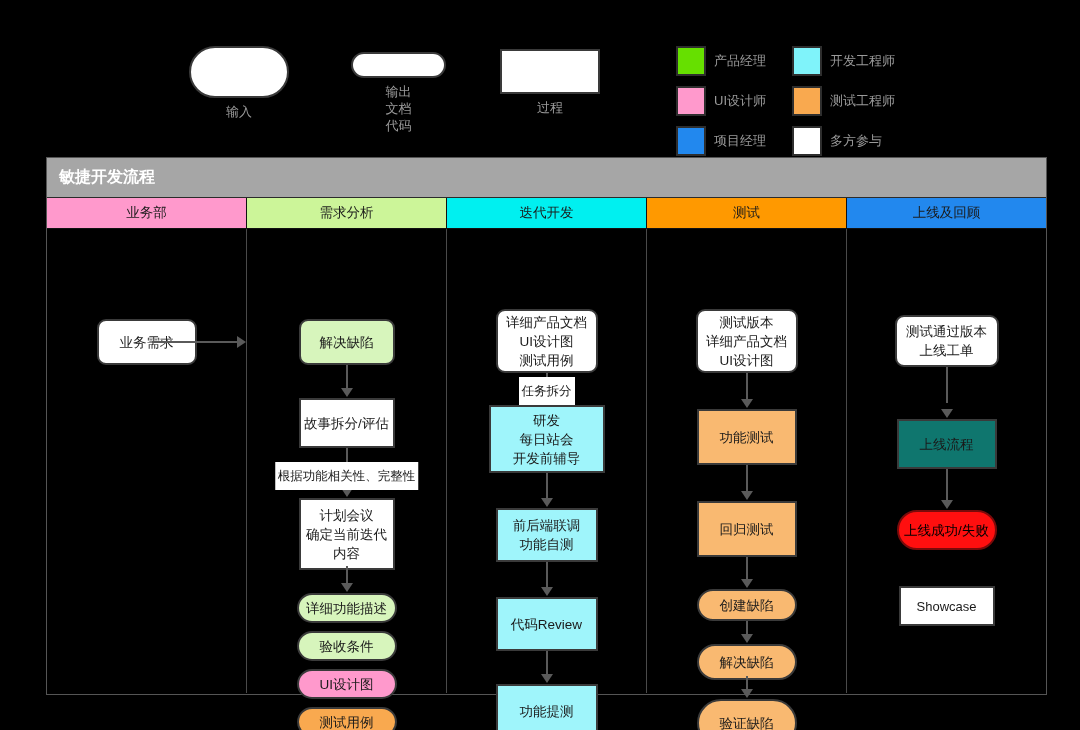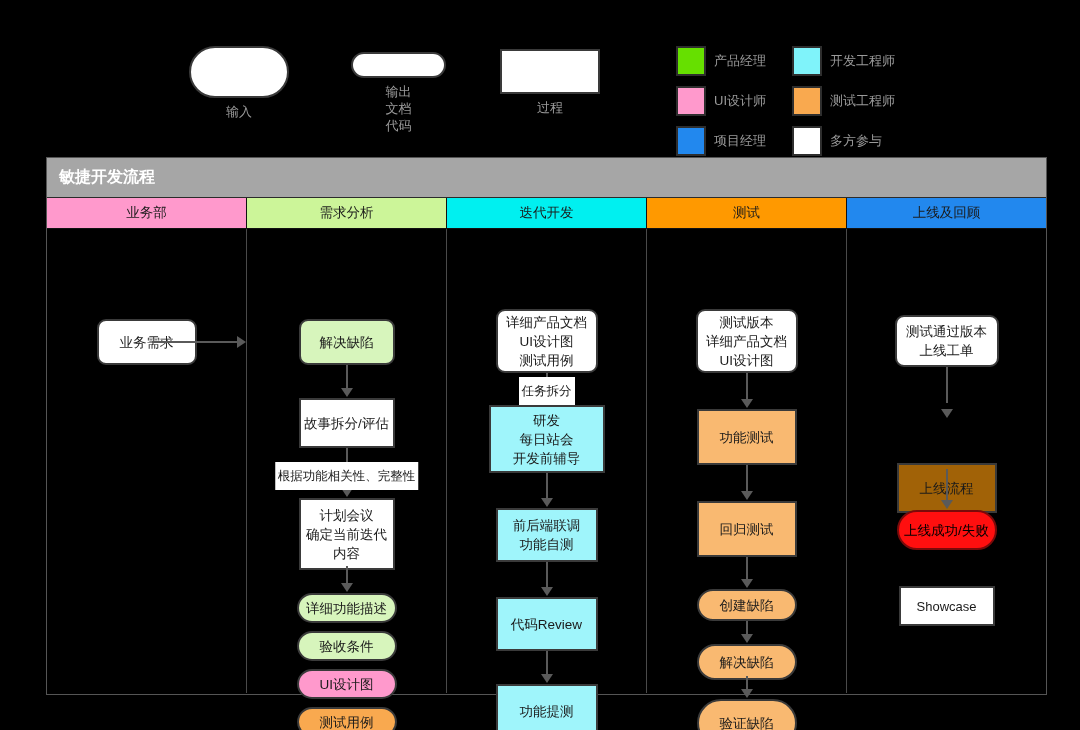--- a/index.html
+++ b/index.html
@@ -302,21 +302,21 @@
 
         <div class="node stadium" style="left:50%; top:470px; width:100px; height:48px; background:#f9b971;">验证缺陷</div>
       </div>
 
       <div class="lane-col">
         <div class="node rounded" style="left:50%; top:86px; width:104px; height:52px; background:#ffffff;">测试通过版本
 上线工单</div>
         <div class="conn" style="left:50%; top:138px; height:36px;"></div>
         <div class="arrowhead" style="left:50%; top:180px;"></div>
 
-        <div class="node rect" style="left:50%; top:190px; width:100px; height:50px; background:#a16207;margin-top:44px;">上线流程</div>
+        <div class="node rect" style="left:50%; top:190px; width:100px; height:50px; background:#0f766e;">上线流程</div>
         <div class="conn" style="left:50%; top:240px; height:32px;"></div>
         <div class="arrowhead" style="left:50%; top:271px;"></div>
 
         <div class="node stadium" style="left:50%; top:281px; width:100px; height:40px; background:#ff0f0f; color:#000000; border-color:#7a0a0a;">上线成功/失败</div>
 
         <div class="node rect" style="left:50%; top:357px; width:96px; height:40px; background:#ffffff; font-size:13px;">Showcase</div>
 
       </div>
 
     </div>

